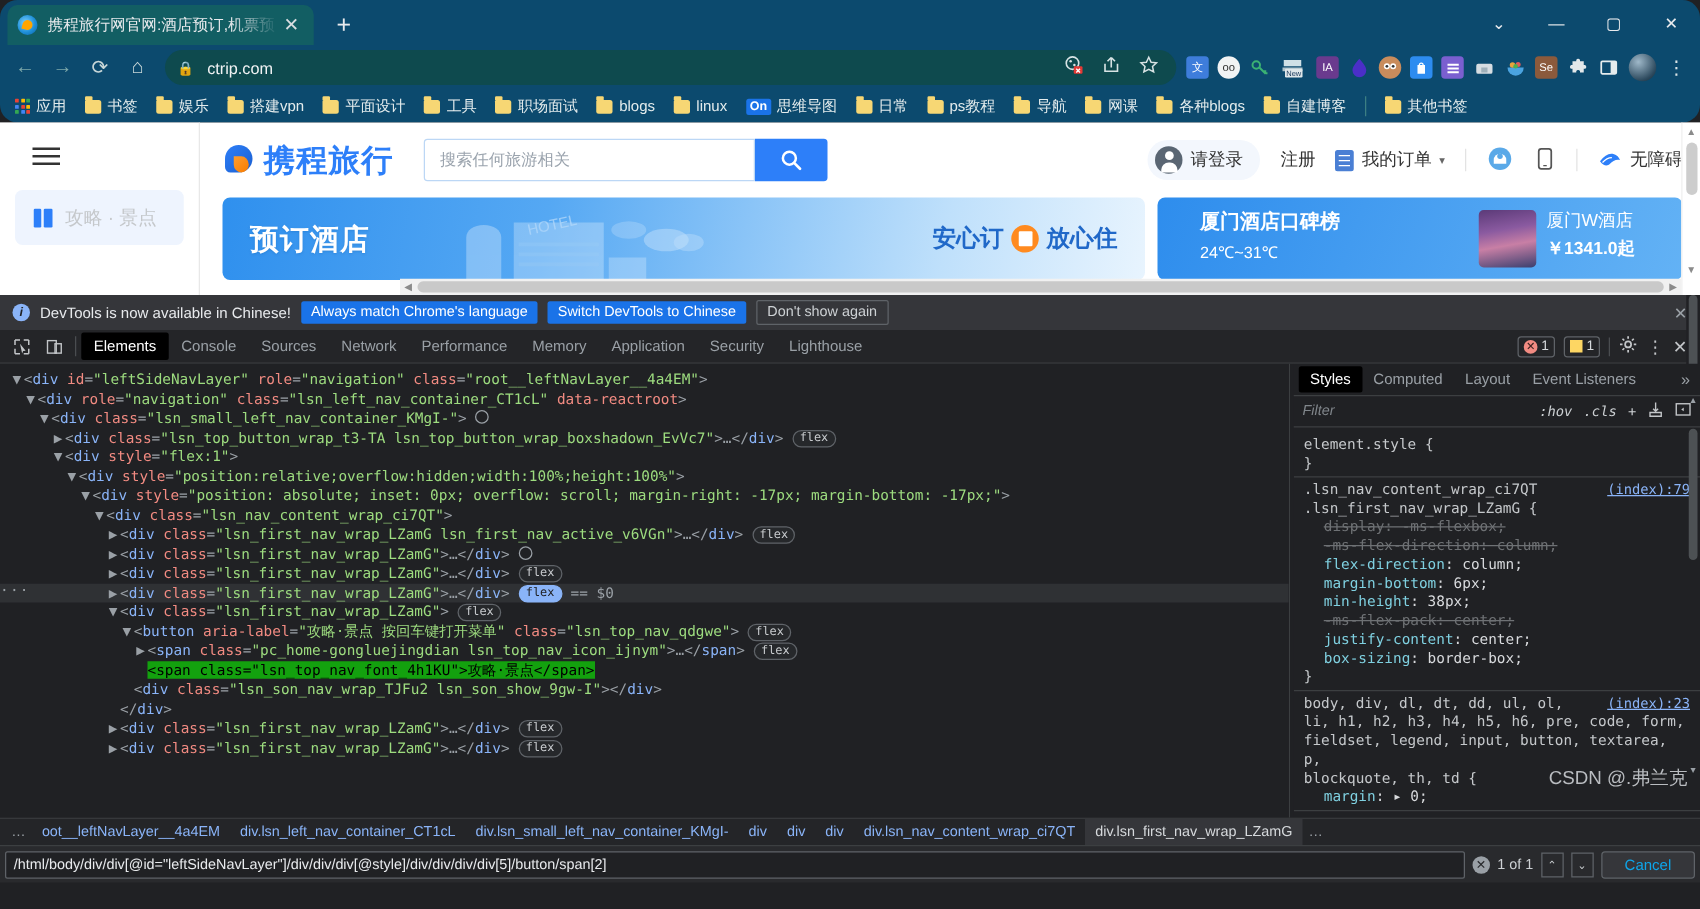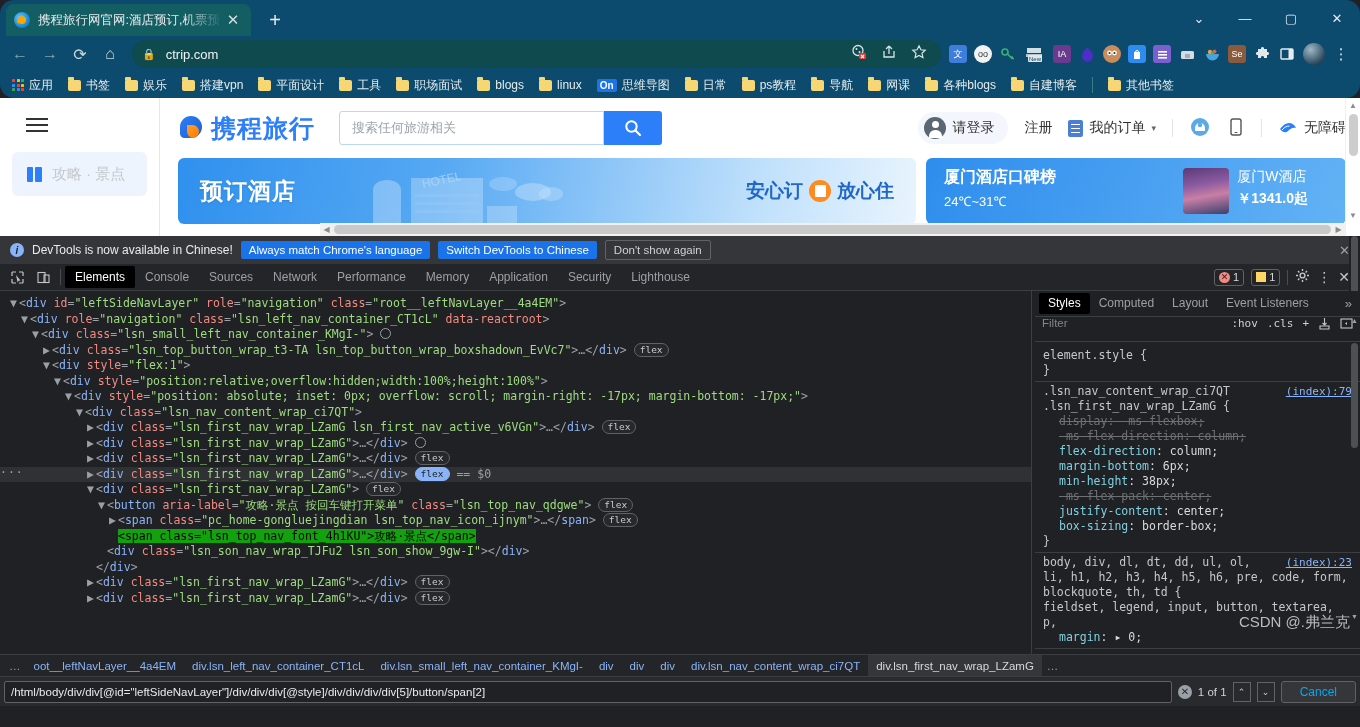--- a/index.html
+++ b/index.html
@@ -112,21 +112,21 @@
   .banner-main { flex:1; height:66px; border-radius:6px;
     background:linear-gradient(100deg,#2f90ee 0%,#55a8f3 35%,#bfe0fb 78%,#e8f4fe 100%);
     position:relative; overflow:hidden; display:flex; align-items:center; padding:0 22px; }
   .banner-main .bt { color:#fff; font-size:23px; font-weight:bold; letter-spacing:1px; text-shadow:0 1px 2px rgba(0,80,160,.25); }
   .banner-main .slogan { margin-left:auto; display:flex; align-items:center; gap:6px; color:#2068c8; font-size:19px; font-weight:bold; }
   .slogan-ic { width:22px;height:22px;border-radius:50%;background:#ff8a1f;position:relative;flex:0 0 22px; }
   .slogan-ic::after{content:"";position:absolute;left:6px;top:5px;width:11px;height:12px;background:#fff;border-radius:1px;}
   .hotelart { position:absolute; left:175px; bottom:0; width:290px; height:52px; opacity:.55; }
   .banner-side { width:420px; height:66px; border-radius:6px;
     background:linear-gradient(110deg,#2e8ded,#63b2f5); position:relative; overflow:hidden;
-    padding:9px 0 0 18px; color:#fff; }
+    padding:9px 0 0 34px; color:#fff; }
   .banner-side .t1 { font-size:16px; font-weight:bold; }
   .banner-side .t2 { font-size:13px; margin-top:4px; }
   .sidecard { position:absolute; right:38px; top:10px; display:flex; gap:8px; }
   .sidecard .thumb { width:46px;height:46px;border-radius:4px;
     background:linear-gradient(170deg,#5b3a78 0%,#8a5aa0 35%,#c87fa5 60%,#3a3f6e 100%); }
   .sidecard .info .n { font-size:14px; }
   .sidecard .info .p { font-size:14px; font-weight:bold; margin-top:4px; }
 
   .page-vscroll { position:absolute; right:0; top:0; width:15px; height:138px; background:#fff; border-left:1px solid #f0f0f0; }
   .page-vscroll .arrowT,.page-vscroll .arrowB { height:14px; display:flex; align-items:center; justify-content:center; color:#8b8b8b; font-size:8px; }
@@ -175,22 +175,22 @@
   .hlsel { background:#13a10e; color:#000; }
   .dom-scroll { position:absolute; right:0; top:0; width:11px; height:363px; background:#202124; }
   .dom-scroll .th { position:absolute; top:0; left:2px; width:7px; height:300px; background:#4d5154; border-radius:4px; }
   .pane-split { width:4px; background:#202124; border-left:1px solid #3c3f41; }
 
   .styles-pane { width:325px; background:#202124; position:relative; }
   .st-tabs { height:26px; display:flex; align-items:center; border-bottom:1px solid #3c3f41; padding-left:4px; }
   .st-tab { padding:0 9px; height:21px; line-height:21px; font-size:12px; color:#9aa0a6; border-radius:2px; }
   .st-tab.active { background:#000; color:#fff; }
   .st-more { margin-left:auto; padding-right:8px; color:#9aa0a6; font-size:13px; }
-  .st-filter { height:25px; display:flex; gap:9px; padding:0 7px; border-bottom:1px solid #3c3f41;
-               font-size:11.5px; color:#9aa0a6; }
+  .st-filter { height:25px; display:flex; align-items:center; gap:9px; padding:0 7px; border-bottom:1px solid #3c3f41;
+               font-size:11.5px; color:#9aa0a6;font-style:italic; }
   .st-filter .fin { flex:1; color:#80868b; }
   .st-filter .lnk { color:#cdd1d4; font-family:"DejaVu Sans Mono",monospace; font-size:11px; }
   .st-content { font-family:"DejaVu Sans Mono","Liberation Mono",monospace; font-size:11.5px; line-height:15px;
                 padding:4px 0 0 0; height:312px; overflow:hidden; position:relative; }
   .st-rule { padding:2px 8px 3px 8px; border-bottom:1px solid #3c3f41; position:relative; }
   .sel { color:#c5c8cb; }
   .prop { color:#7fd0e0; padding-left:16px; display:block; }
   .val { color:#d8dadd; }
   .strike { color:#6e7174; text-decoration:line-through; }
   .src { position:absolute; right:8px; top:2px; color:#8ab4f8; text-decoration:underline; font-size:11px; }
@@ -670,22 +670,22 @@
             <span class="prop"><span class="">min-height</span><span class="val">: 38px;</span></span>
             <span class="prop"><span class="strike">-ms-flex-pack</span><span class="strike">: center;</span></span>
             <span class="prop"><span class="">justify-content</span><span class="val">: center;</span></span>
             <span class="prop"><span class="">box-sizing</span><span class="val">: border-box;</span></span>
             <div class="sel">}</div>
           </div>
           <div class="st-rule">
             <span class="src">(index):23</span>
             <div class="sel" style="">body, div, dl, dt, dd, ul, ol,</div>
             <div class="sel" style="">li, h1, h2, h3, h4, h5, h6, pre, code, form,</div>
+            <div class="sel" style="">fieldset, legend, input, button, textarea, p,</div>
             <div class="sel" style="">blockquote, th, td {</div>
-            <div class="sel" style="">fieldset, legend, input, button, textarea, p,</div>
             <span class="prop"><span class="">margin</span><span class="val">: ▸ 0;</span></span>
           </div>
         </div>
       <div class="watermark">CSDN @.弗兰克</div>
       <div class="st-scroll">
         <div class="arrT">▲</div>
         <div class="th"></div>
         <div class="arrB">▼</div>
       </div>
     </div>

